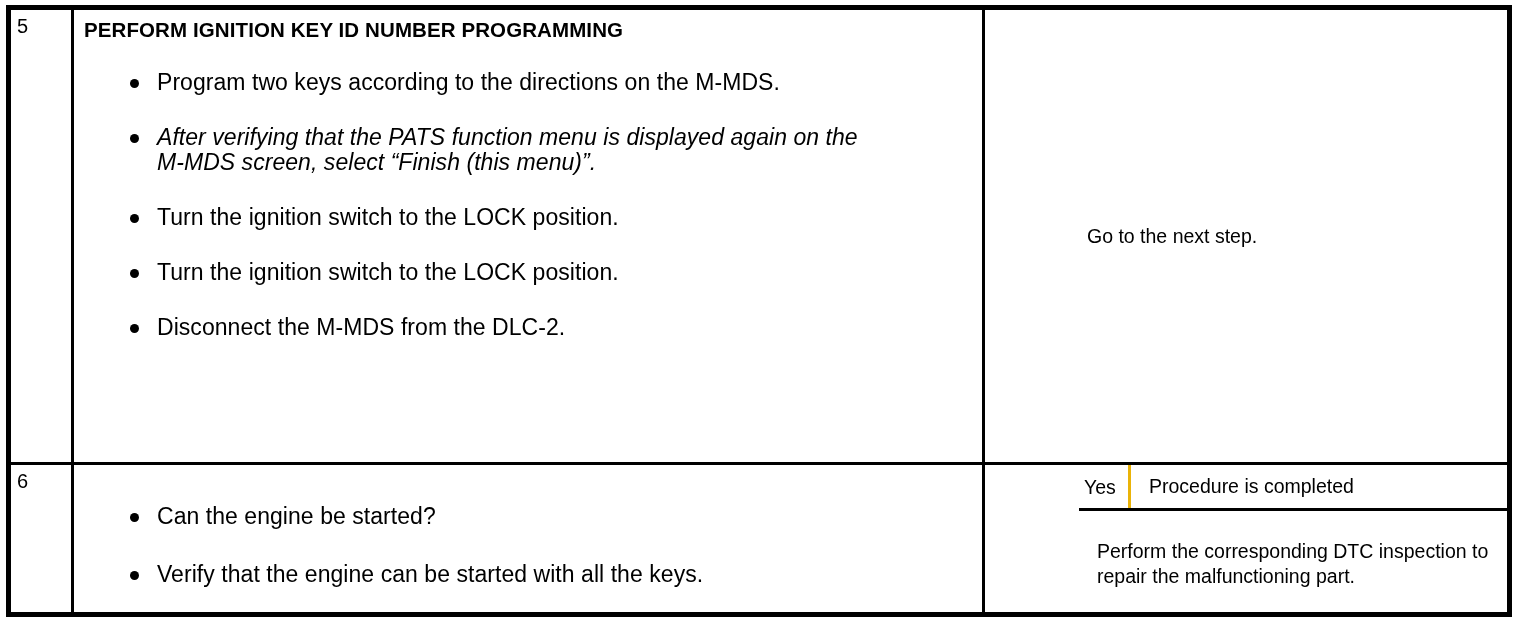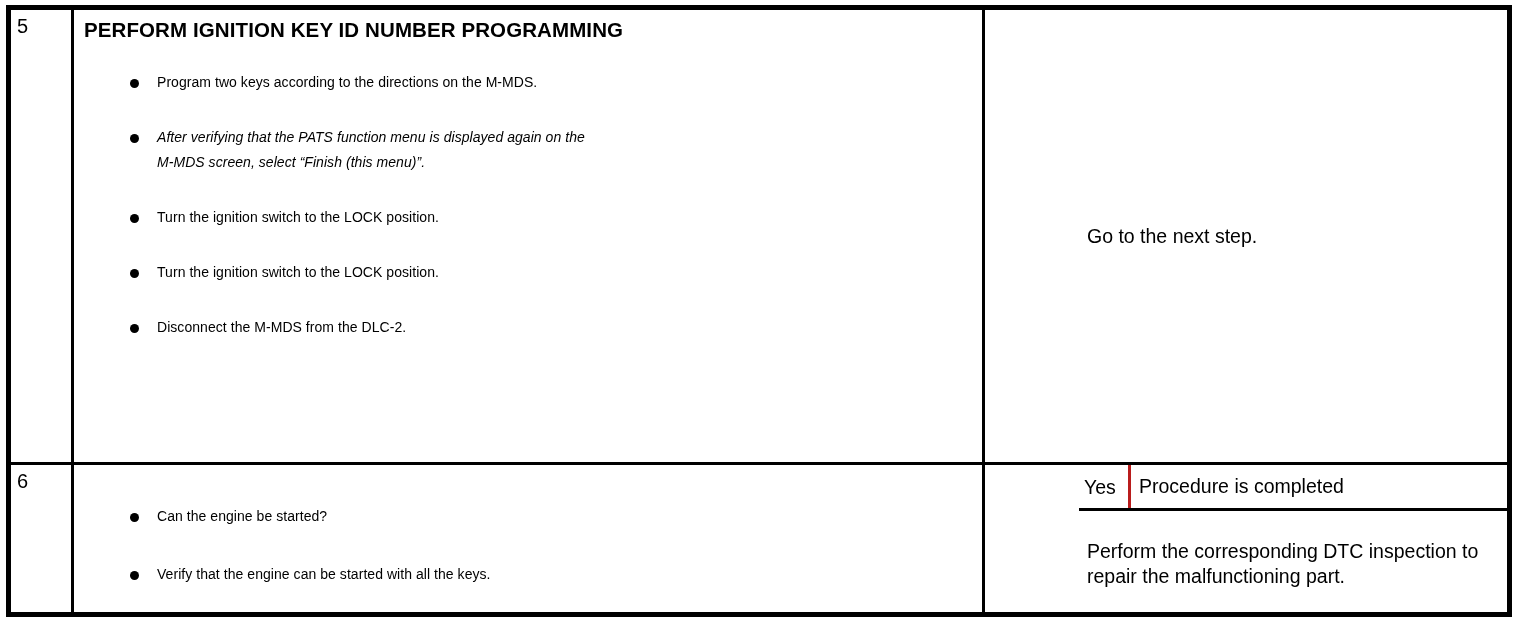--- a/index.html
+++ b/index.html
@@ -95,21 +95,21 @@
   }
 
   .bullet-list {
     list-style: none;
     margin: 0;
     padding: 0;
   }
   .bullet-item {
     position: relative;
     padding-left: 75px;
-    font-size: 14px;
+    font-size: 23px;
     line-height: 25px;
     letter-spacing: 0.05px;
   }
   .bullet-item .dot {
     position: absolute;
     left: 48px;
     top: 9px;
     width: 9px;
     height: 9px;
     border-radius: 50%;
@@ -148,31 +148,31 @@
     left: 0; right: 0;
     box-sizing: border-box;
     display: flex;
   }
   #result-row-yes { top: 0; height: 46px; border-bottom: 3px solid #000000; }
   #result-row-no  { top: 46px; bottom: 0; }
 
   .ans-label {
     flex: 0 0 52px;
     box-sizing: border-box;
-    border-right: 3px solid #b91c1c;
+    border-right: 3px solid #eab308;
     display: flex;
     align-items: center;
     padding-left: 5px;
     font-size: 19.5px;
     line-height: 24px;
   }
   .ans-text {
     flex: 1 1 auto;
     box-sizing: border-box;
-    padding-left: 8px;
+    padding-left: 18px;
     display: flex;
     align-items: center;
     font-size: 19.5px;
     line-height: 25px;
   }
   #result-row-no .ans-text {
     align-items: center;
     padding-right: 4px;
   }
 </style>

